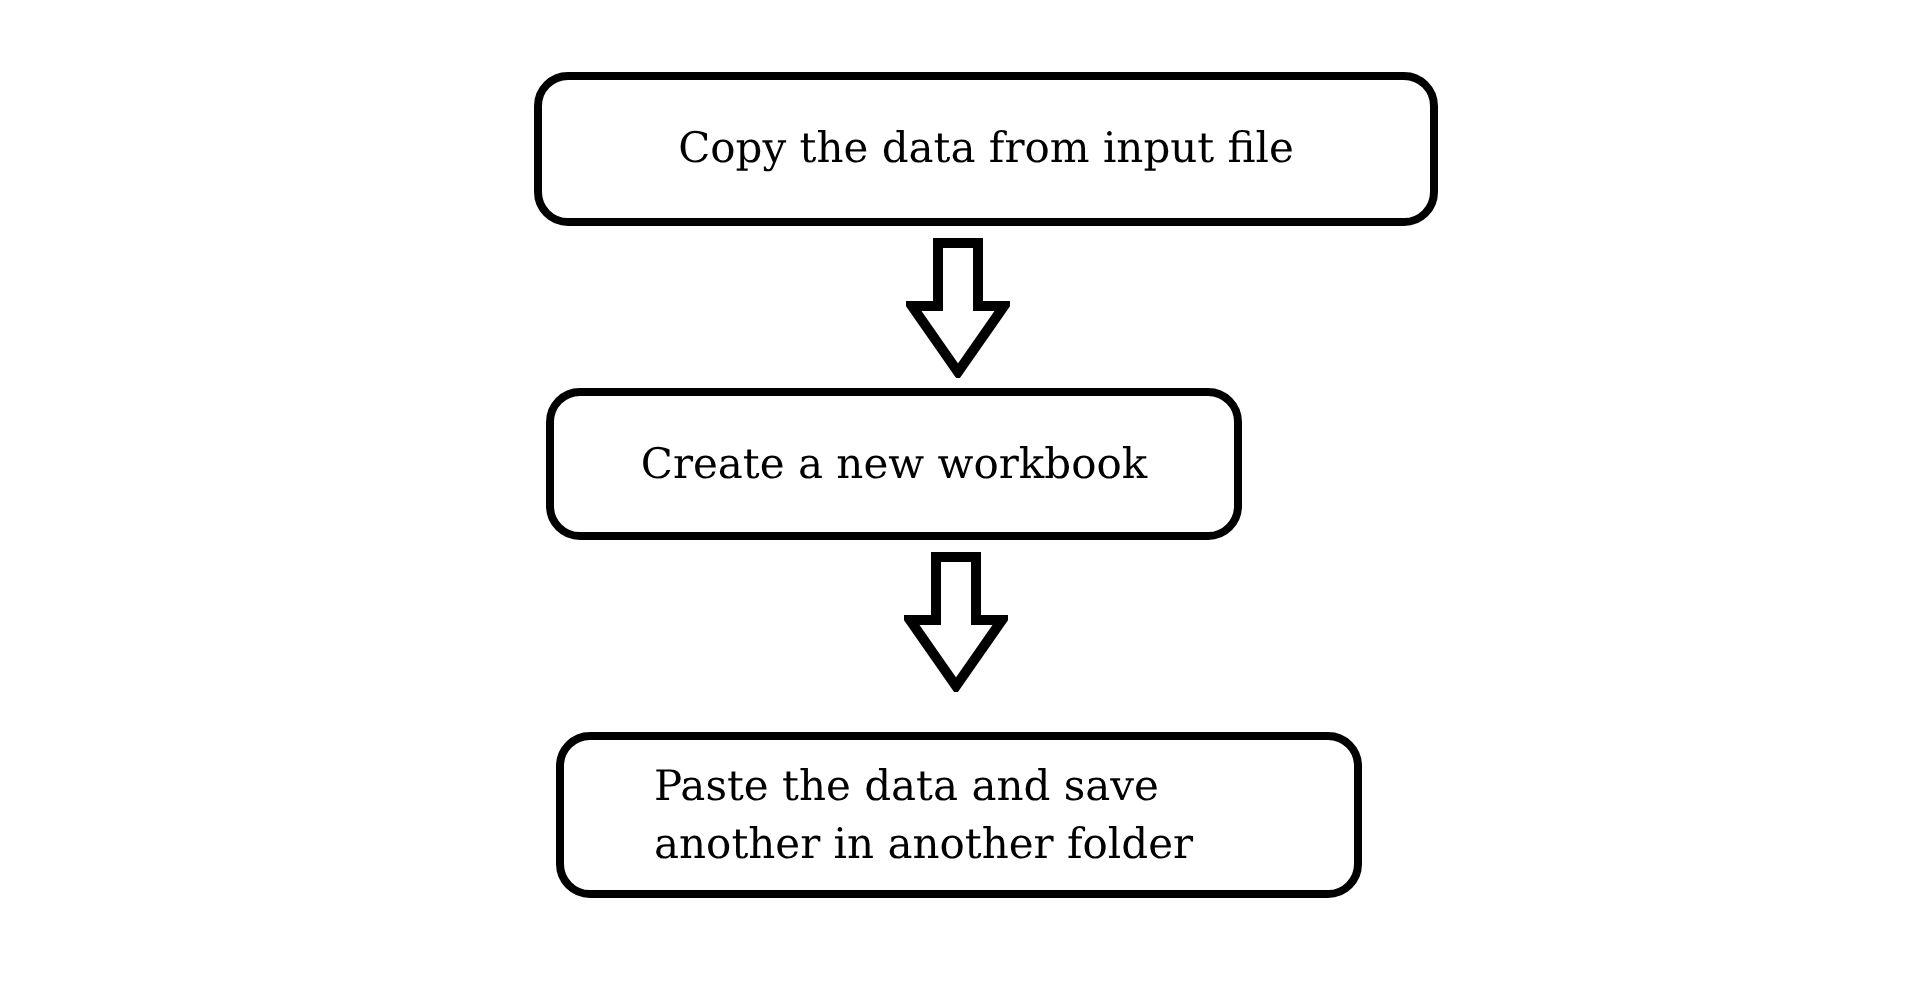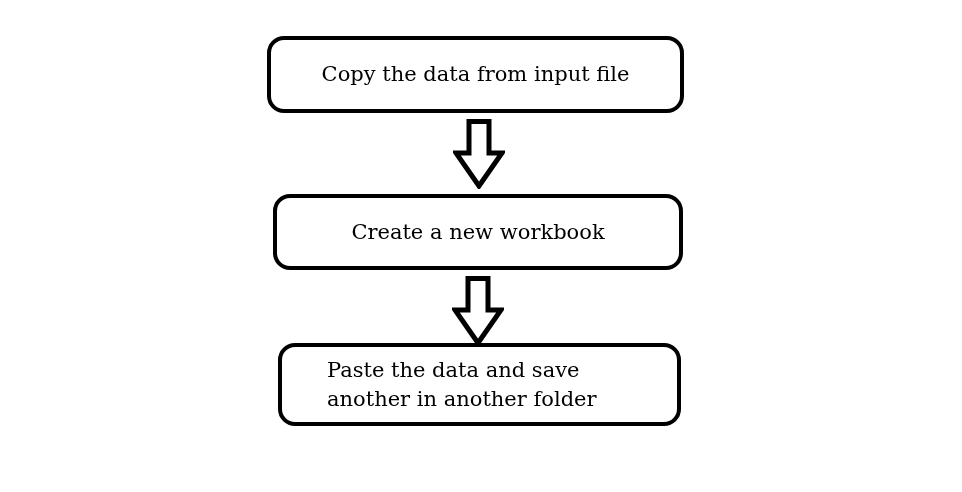--- a/index.html
+++ b/index.html
@@ -27,34 +27,34 @@
     font-size: 21px;
     line-height: 29px;
     color: #000000;
   }
   .node .line {
     white-space: nowrap;
   }
   .node-1 {
     left: 267px;
     top: 36px;
-    width: 417px;
+    width: 452px;
     height: 77px;
     align-items: center;
   }
   .node-2 {
     left: 273px;
     top: 194px;
-    width: 410px;
+    width: 348px;
     height: 76px;
     align-items: center;
   }
   .node-3 {
     left: 278px;
-    top: 343px;
+    top: 366px;
     width: 403px;
     height: 83px;
     align-items: flex-start;
     padding-left: 45px;
   }
   .connector {
     position: absolute;
     width: 52px;
     height: 70px;
   }

